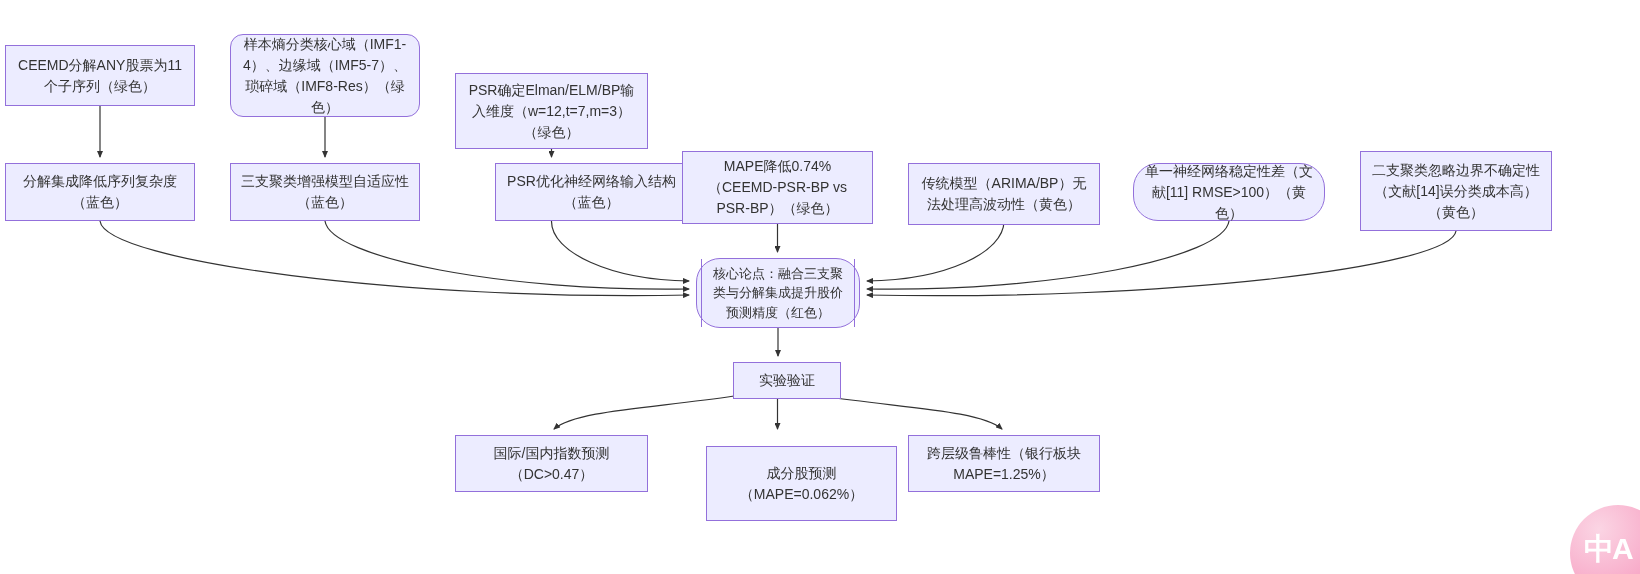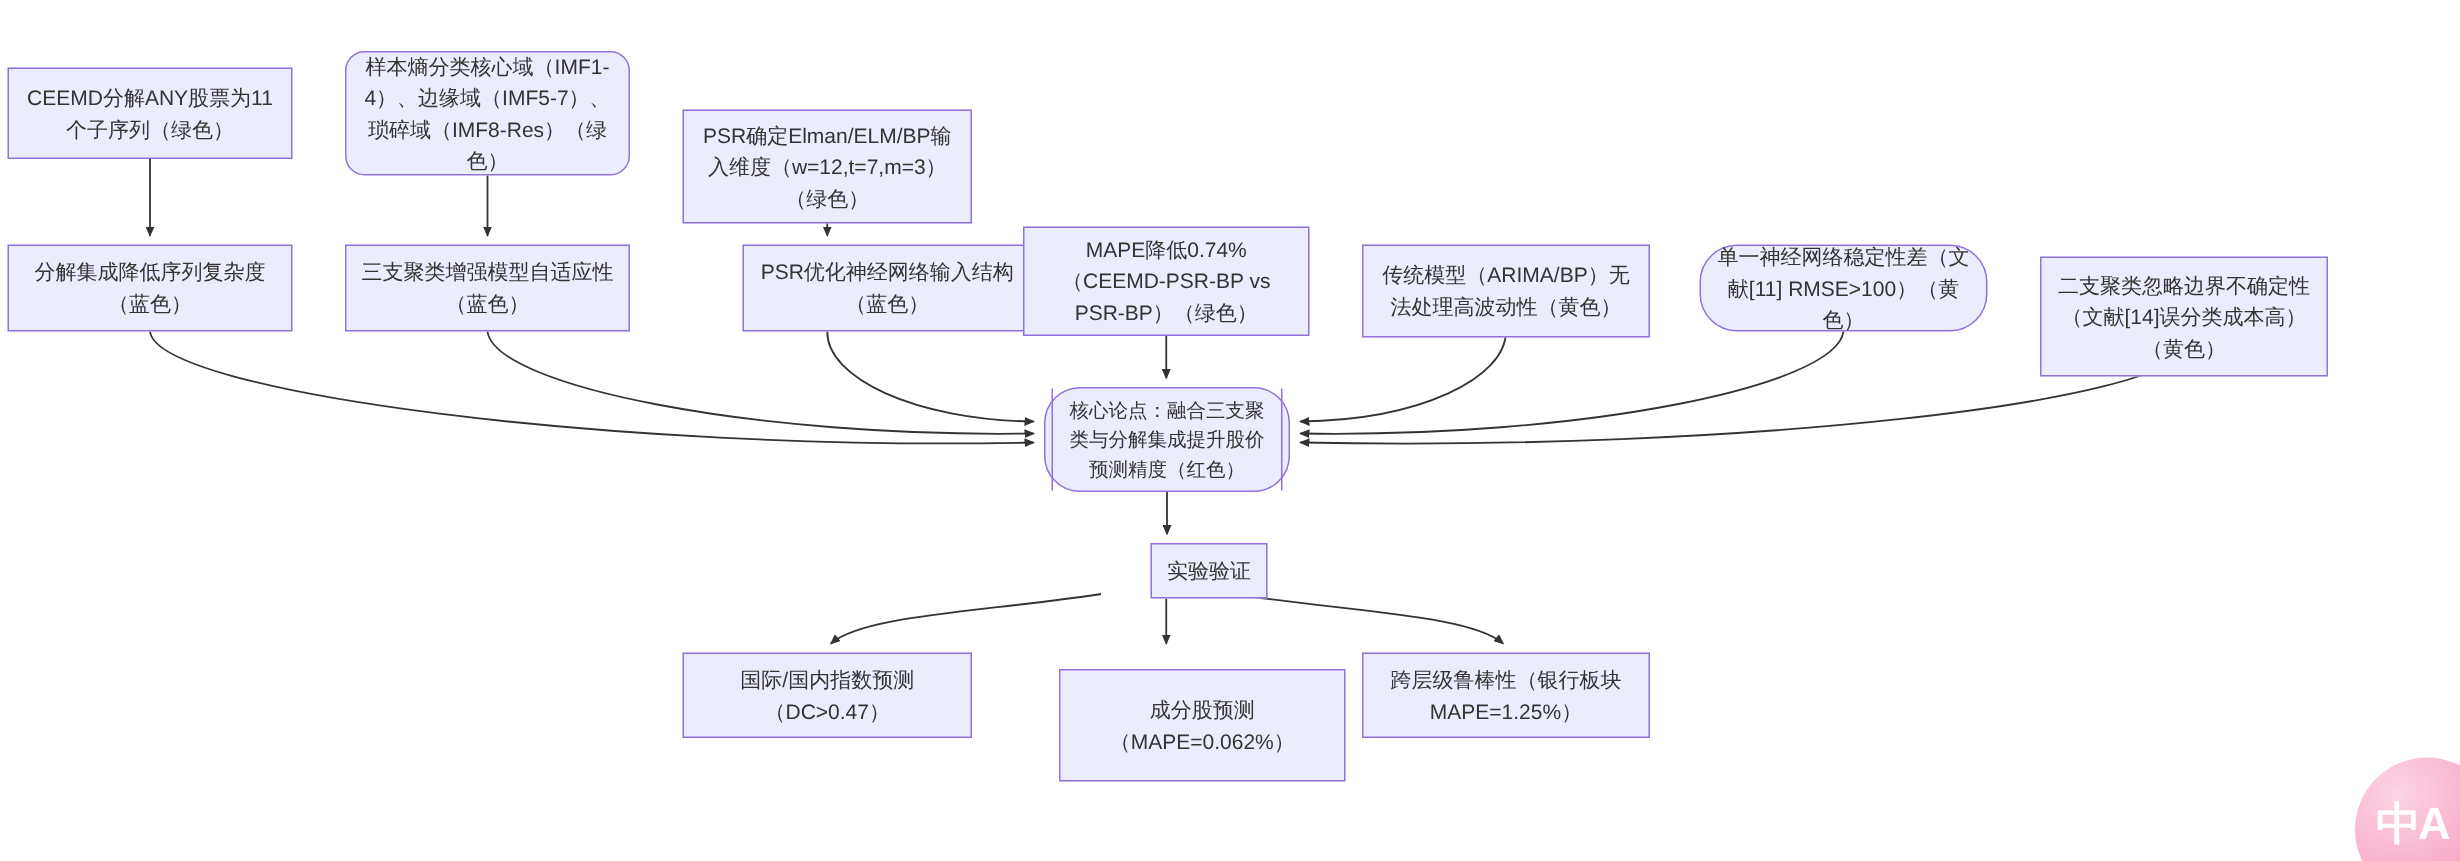--- a/index.html
+++ b/index.html
@@ -47,23 +47,23 @@
   
   #n-ceemd      { left:5px;    top:45px;  width:190px; height:61px; }
   #n-entropy    { left:230px;  top:34px;  width:190px; height:83px;border-radius:13px; }
   #n-psrdim     { left:455px;  top:37px;  width:193px; height:76px;margin-top:36px; }
   #n-decomp     { left:5px;    top:163px; width:190px; height:58px; }
   #n-threeway   { left:230px;  top:163px; width:190px; height:58px; }
   #n-psropt     { left:455px;  top:163px; width:193px; height:58px;margin-left:40px; }
   #n-mape       { left:682px;  top:151px; width:191px; height:73px; }
   #n-trad       { left:908px;  top:163px; width:192px; height:62px;align-items:center; }
   #n-singlenn   { left:1133px; top:163px; width:192px; height:58px;border-radius:25px; }
-  #n-twoway     { left:1360px; top:151px; width:192px; height:80px;margin-top:20px; }
+  #n-twoway     { left:1360px; top:151px; width:192px; height:80px; }
   #n-core       { left:696px;  top:258px; width:164px; height:70px;border-radius:24px; }
-  #n-exp        { left:767px;  top:362px; width:78px;  height:37px; }
+  #n-exp        { left:733px;  top:362px; width:108px;  height:37px; }
   #n-index      { left:455px;  top:435px; width:193px; height:57px; }
   #n-stock      { left:682px;  top:446px; width:191px; height:75px;margin-left:24px; }
   #n-robust     { left:908px;  top:435px; width:192px; height:57px; }
 
   
   .translate-badge {
     position:absolute;
     left:1570px; top:505px;
     width:96px; height:96px;
     border-radius:50%;

